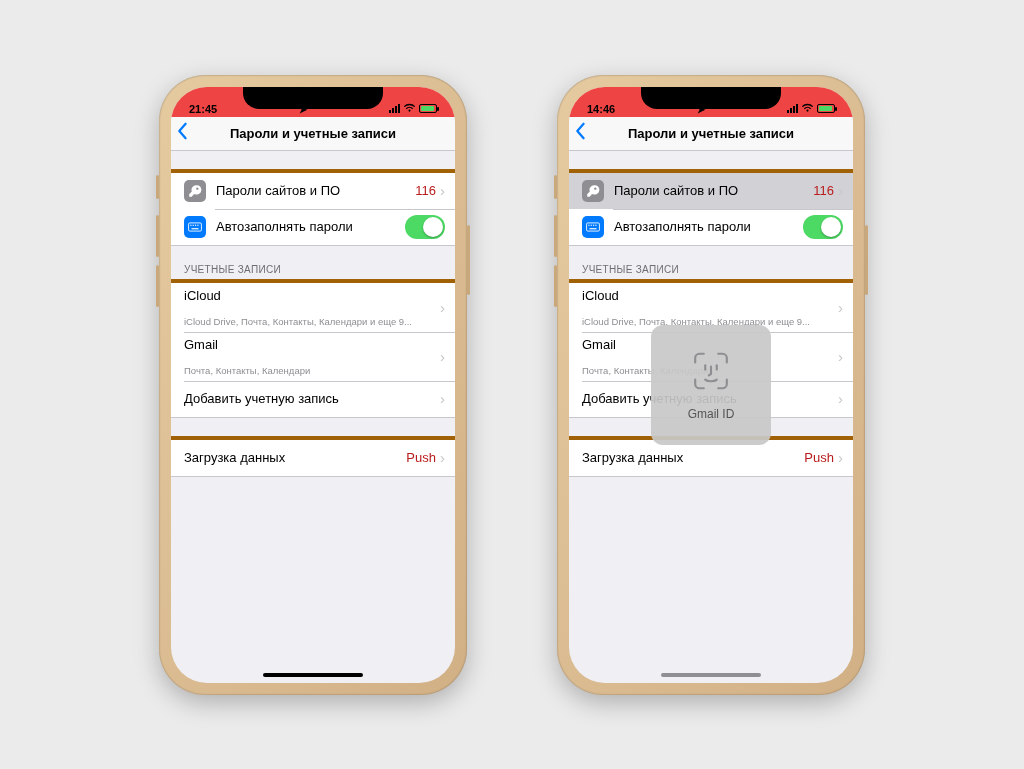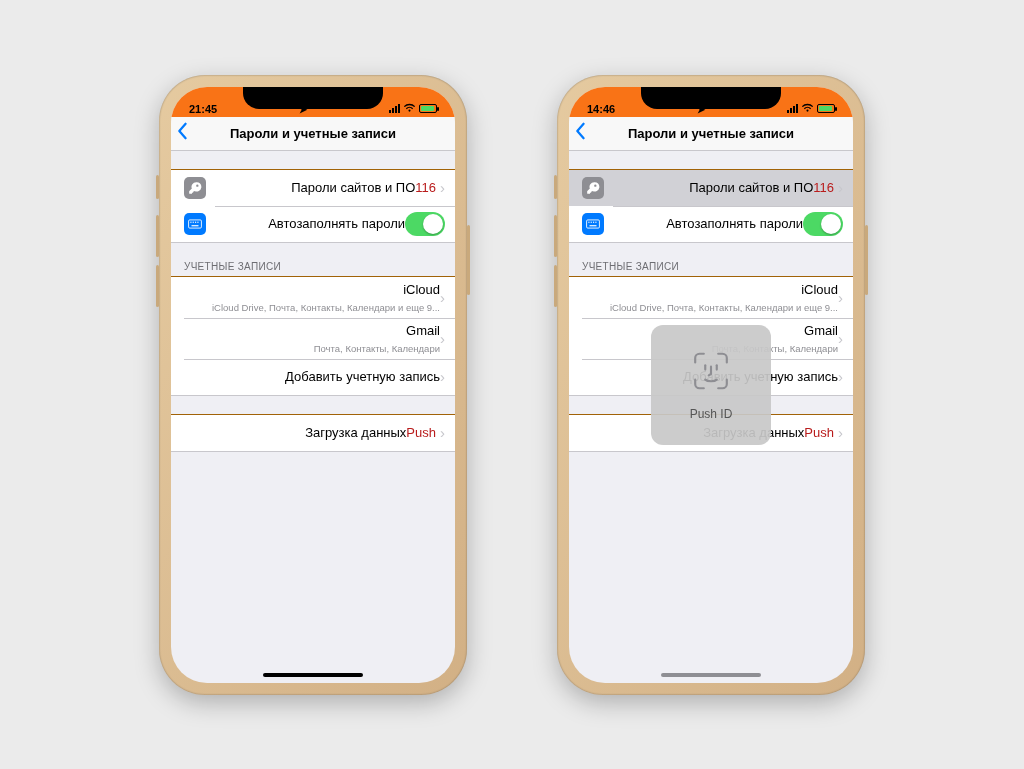--- a/index.html
+++ b/index.html
@@ -33,49 +33,49 @@
     color:#000;
   }
   .notch {
     position:absolute; top:0; left:50%; transform:translateX(-50%);
     width:140px; height:22px; background:#000;
     border-bottom-left-radius:16px; border-bottom-right-radius:16px;
     z-index:50;
   }
   .statusbar {
     height:30px; display:flex; justify-content:space-between; align-items:flex-end;
-    padding:0 18px 2px; background:#f97316; font-weight:600; font-size:11px;
+    padding:0 18px 2px; background:#ef4444; font-weight:600; font-size:11px;
   }
   .status-right { display:flex; align-items:center; gap:3px; }
   .navbar {
     height:34px; background:#f8f8f8;
     border-bottom:1px solid #c8c7cc;
     display:flex; align-items:center; position:relative;
     padding:0 1px;
   }
   .nav-back { color:#007aff; font-size:20px; font-weight:300; padding:0 4px; }
   .nav-title { position:absolute; left:0; right:0; text-align:center; font-weight:600; font-size:13px; }
   .content { flex:1; overflow:hidden; }
-  .group { background:#fff; border-top:1px solid #a16207; border-bottom:1px solid #c8c7cc;text-align:right; }
+  .group { background:#fff; border-top:4px solid #a16207; border-bottom:1px solid #c8c7cc; }
   .group-header { font-size:10px; color:#6d6d72; padding:18px 13px 4px; text-transform:uppercase; letter-spacing:.3px; }
   .row {
     display:flex; align-items:center; min-height:36px;
     padding:5px 10px 5px 13px; position:relative;
   }
   .row + .row::before {
     content:""; position:absolute; top:0; left:13px; right:0; height:1px; background:#c8c7cc;
   }
   .row.with-icon + .row.with-icon::before { left:44px; }
   .row .icon {
     width:22px; height:22px; border-radius:5px; margin-right:10px;
     display:flex; align-items:center; justify-content:center; flex-shrink:0;
   }
   .row .body { flex:1; min-width:0; }
   .row .title { font-size:13px; }
-  .row .sub { font-size:9.5px; color:#8e8e93; margin-top:5px; white-space:nowrap; overflow:hidden; text-overflow:ellipsis;}
+  .row .sub { font-size:9.5px; color:#8e8e93; margin-top:13px; white-space:nowrap; overflow:hidden; text-overflow:ellipsis;}
   .row .value { color:#b91c1c; font-size:13px; margin-right:4px; }
   .chev { color:#c7c7cc; font-size:15px; }
   .row.pressed { background:#d1d1d6; }
   .toggle {
     width:40px; height:24px; border-radius:12px; background:#4cd964; position:relative;
   }
   .toggle::after {
     content:""; position:absolute; right:2px; top:2px; width:20px; height:20px;
     background:#fff; border-radius:50%; box-shadow:0 1px 2px rgba(0,0,0,.3);
   }
@@ -325,17 +325,17 @@
           <path d="M10 20v-6a6 6 0 016-6h6"></path>
             <path d="M54 20v-6a6 6 0 00-6-6h-6"></path>
           <path d="M10 44v6a6 6 0 006 6h6"></path>
             <path d="M54 44v6a6 6 0 01-6 6h-6"></path>
           <line x1="24" y1="24" x2="24" y2="30"></line>
             <line x1="40" y1="24" x2="40" y2="30"></line>
           <path d="M32 26v10l-3 2"></path>
           <path d="M24 44c3 3 13 3 16 0"></path>
         </svg>
       </span>
-      <div class="faceid-label">Push ID</div>
+      <div class="faceid-label">Gmail ID</div>
     </div>
     <div class="home-indicator dim"></div>
   </div>
 </div>
 
 </body></html>

